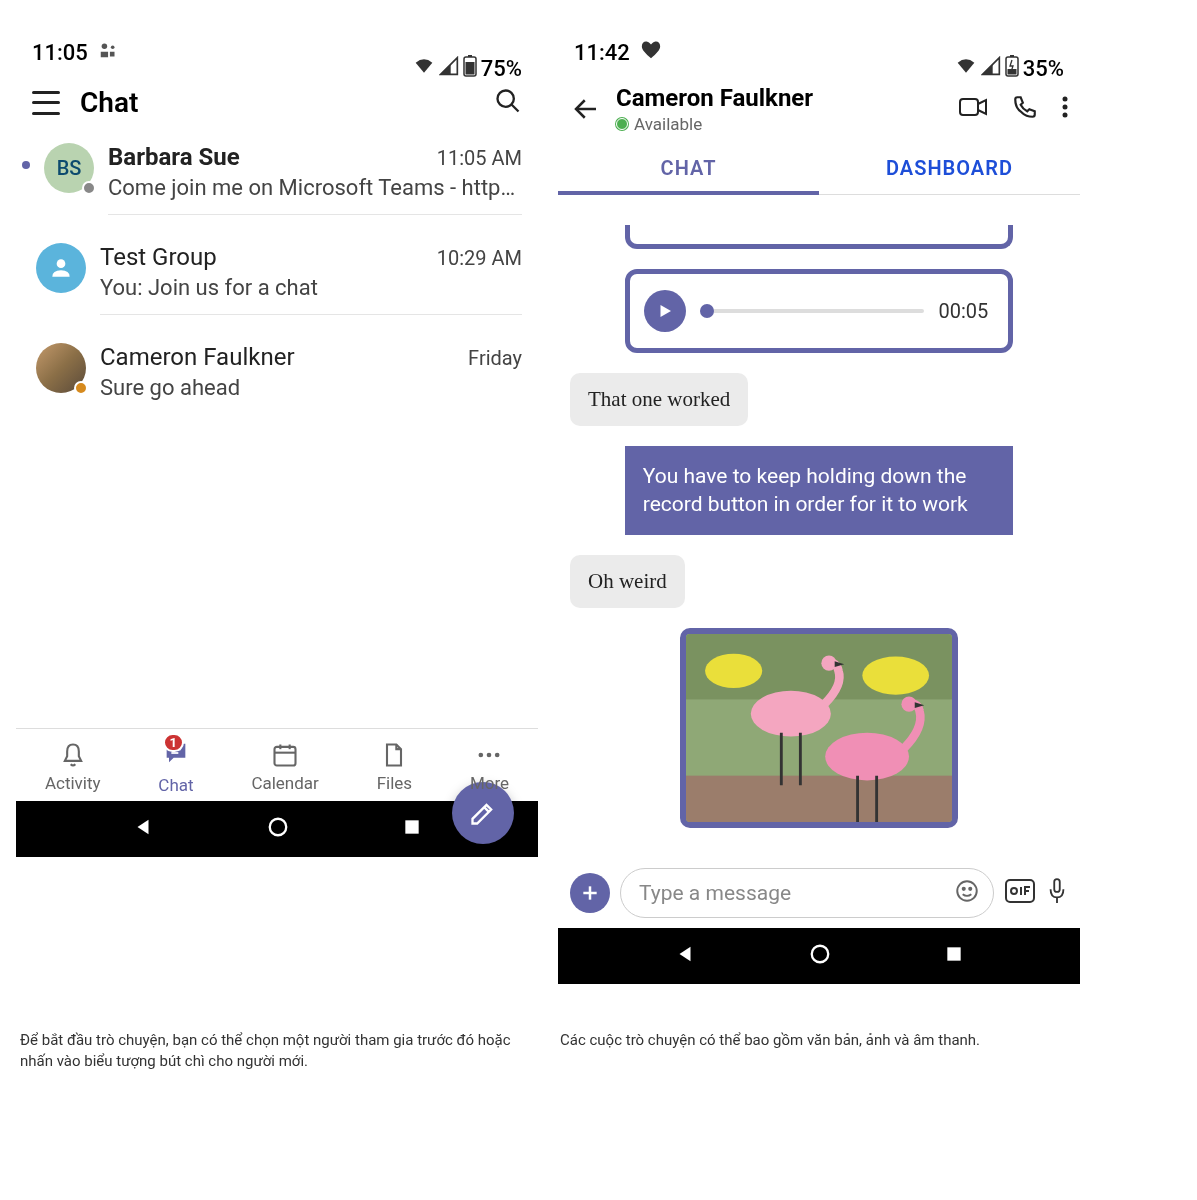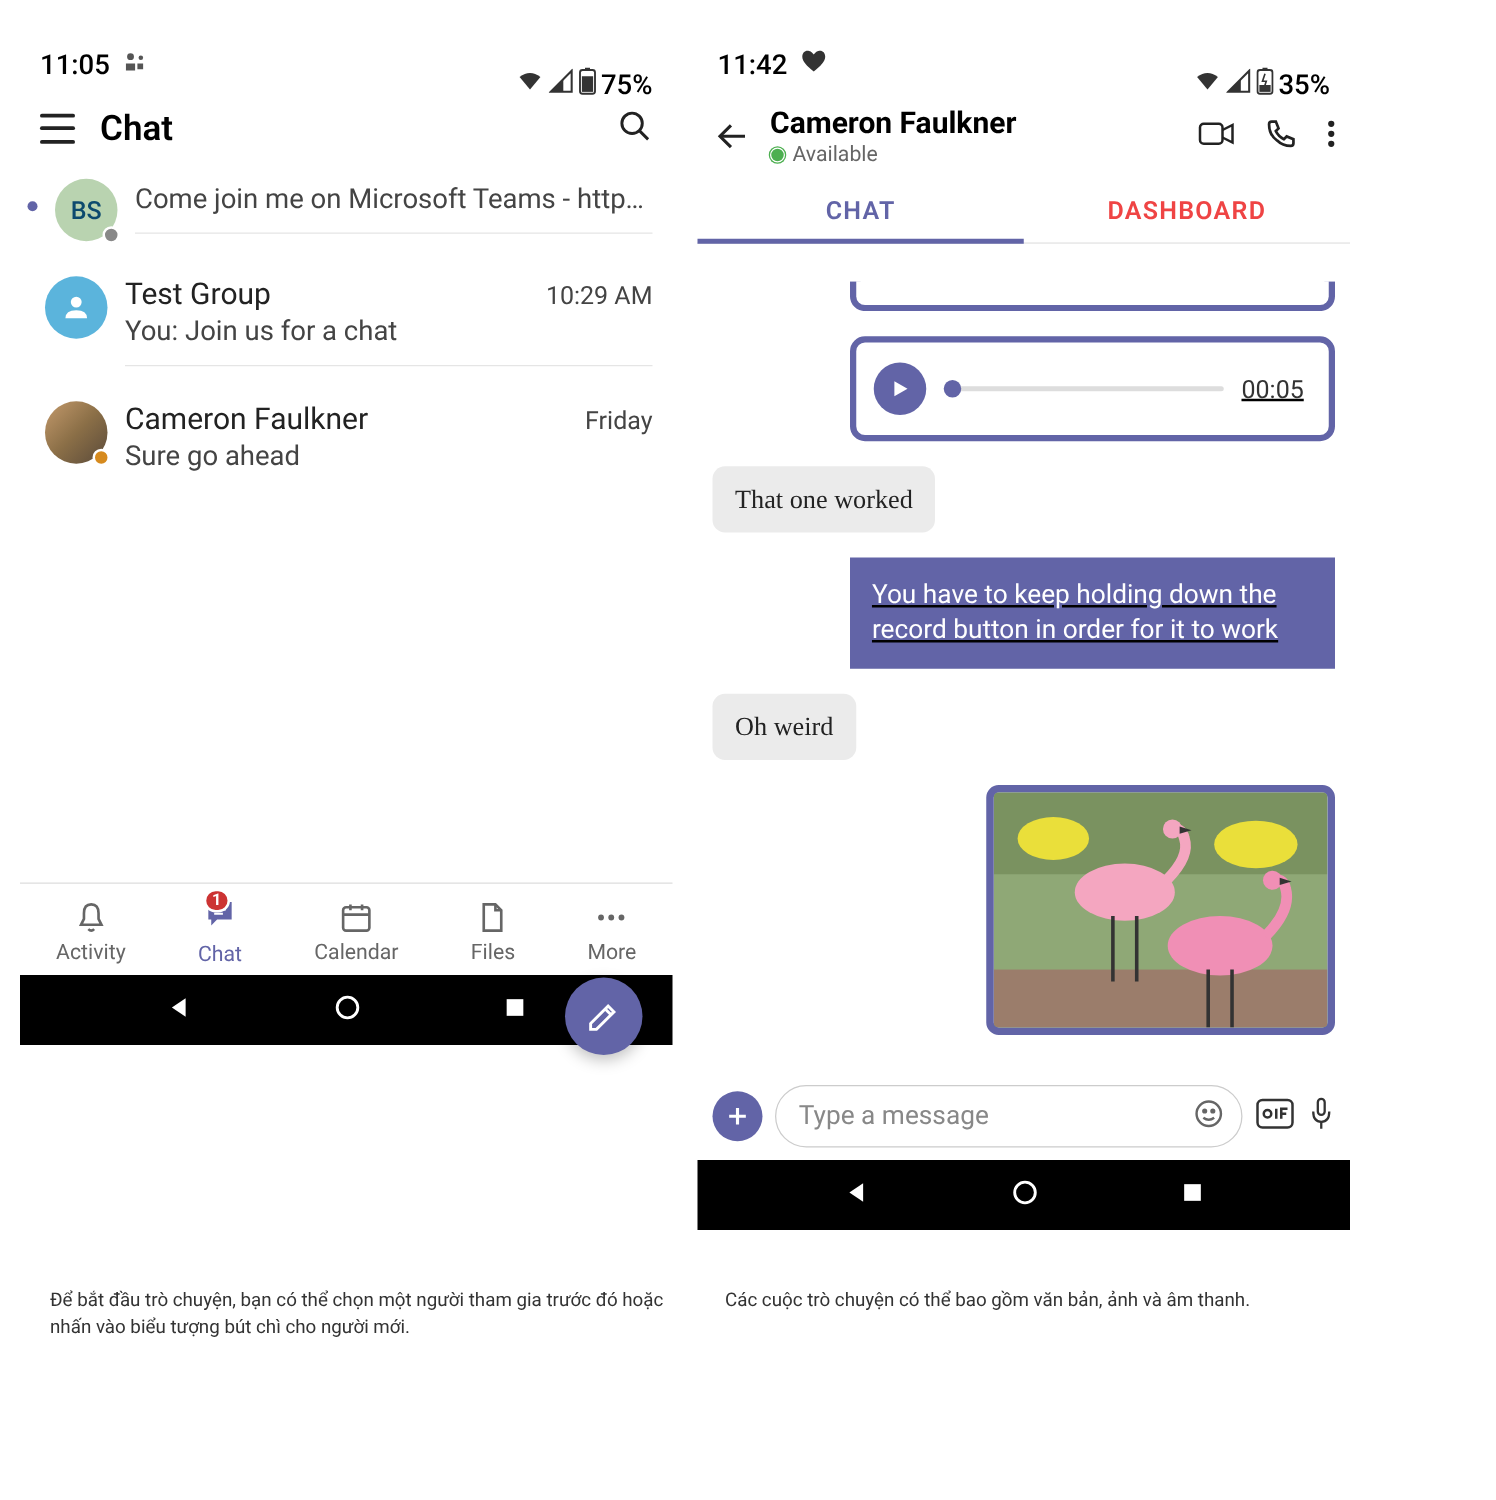--- a/index.html
+++ b/index.html
@@ -56,27 +56,27 @@
   .convheader { display: flex; align-items: center; padding: 8px 12px; gap: 14px; }
   .back-arrow { width: 32px; display: flex; align-items: center; justify-content: center; }
   .conv-info { flex: 1; }
   .conv-name { font-size: 24px; font-weight: 700; }
   .conv-status { font-size: 17px; color: #666; display: flex; align-items: center; gap: 6px; margin-top: 2px; }
   .status-dot { width: 12px; height: 12px; background: #4caf50; border-radius: 50%; border: 1.5px solid #fff; box-shadow: 0 0 0 1px #4caf50; display:inline-block; }
   .header-actions { display: flex; gap: 24px; align-items: center; }
   
   
   .tabs { display: flex; border-bottom: 1px solid #ddd; }
-  .tab { flex: 1; text-align: center; padding: 14px 0; font-size: 20px; font-weight: 600; color: #ef4444; letter-spacing: 1px; position: relative; }
+  .tab { flex: 1; text-align: center; padding: 14px 0; font-size: 20px; font-weight: 600; color: #1d4ed8; letter-spacing: 1px; position: relative; }
   .tab.active { color: #6264a7; }
   .tab.active::after { content: ''; position: absolute; bottom: -1px; left: 0; right: 0; height: 4px; background: #6264a7; }
   
   
   .messages { padding: 10px 12px; background: #fff; }
-  .msg-out-wrap { display: flex; justify-content: flex-end; margin: 20px 0; text-decoration: underline; }
+  .msg-out-wrap { display: flex; justify-content: center; margin: 20px 0; }
   .msg-in-wrap { display: flex; justify-content: flex-start; margin: 8px 0; font-family: Liberation Serif, serif; }
   .msg-out { background: #6264a7; color: #fff; padding: 16px 18px; border-radius: 0; max-width: 78%; font-size: 21px; line-height: 1.35; }
   .msg-in { background: #ebebeb; color: #222; padding: 14px 18px; border-radius: 10px; max-width: 78%; font-size: 21px; }
   
   .audio-card { border: 5px solid #6264a7; border-radius: 12px; padding: 16px 20px 16px 14px; display: flex; align-items: center; gap: 14px; background: #fff; width: 78%; }
   .audio-card-clip { border: 5px solid #6264a7; border-bottom-left-radius: 12px; border-bottom-right-radius: 12px; border-top: none; padding: 4px 20px 10px 14px; background: #fff; width: 78%; height: 24px; }
   .play-btn { width: 42px; height: 42px; background: #6264a7; border-radius: 50%; display: flex; align-items: center; justify-content: center; flex-shrink: 0; }
   .audio-track { flex: 1; height: 4px; background: #ddd; border-radius: 2px; position: relative; }
   .audio-dot { position: absolute; left: 0; top: -5px; width: 14px; height: 14px; background: #6264a7; border-radius: 50%; }
   .audio-time { font-size: 20px; color: #333; }
@@ -86,21 +86,21 @@
   
   .inputbar { display: flex; align-items: center; padding: 10px 12px; gap: 10px; background: #fff; }
   .plus-btn { width: 40px; height: 40px; background: #6264a7; border-radius: 50%; display: flex; align-items: center; justify-content: center; flex-shrink: 0; }
   .text-input { flex: 1; border: 1px solid #ccc; border-radius: 28px; padding: 12px 46px 12px 18px; font-size: 21px; color: #888; position: relative; }
   .emoji-btn { position: absolute; right: 14px; top: 50%; transform: translateY(-50%); }
   .input-wrap { flex: 1; position: relative; }
   
   
   .captions { display: flex; gap: 10px; padding: 30px 20px 0 20px; }
   .caption { font-size: 15px; color: #333; line-height: 1.4; }
-  .caption1 { width: 500px; margin-left: 20px; }
+  .caption1 { width: 500px; }
   .caption2 { width: 480px; margin-left: 30px; }
 </style>
 </head>
 <body>
 
 <div class="container">
 
   <div class="phone">
 
     <div class="statusbar">
@@ -147,20 +147,24 @@
     </div>
 
     <div class="chat-list">
       <div class="chat-item">
         <div class="unread-dot"></div>
         <div class="avatar avatar-bs">
           <span>BS</span>
           <div class="presence presence-away"></div>
         </div>
         <div class="chat-body">
+          <div class="chat-row1">
+            <div class="chat-name bold">Barbara Sue</div>
+            <div class="chat-time">11:05 AM</div>
+          </div>
           <div class="chat-preview">Come join me on Microsoft Teams - http…</div>
         </div>
       </div>
 
       <div class="chat-item" style="padding-left:20px;">
         <div class="avatar avatar-tg">
           <svg width="26" height="26" viewBox="0 0 24 24" fill="#fff">
               <circle cx="12" cy="8" r="4"></circle>
               <path d="M4 20 Q4 14 12 14 Q20 14 20 20 Z"></path>
             </svg>

